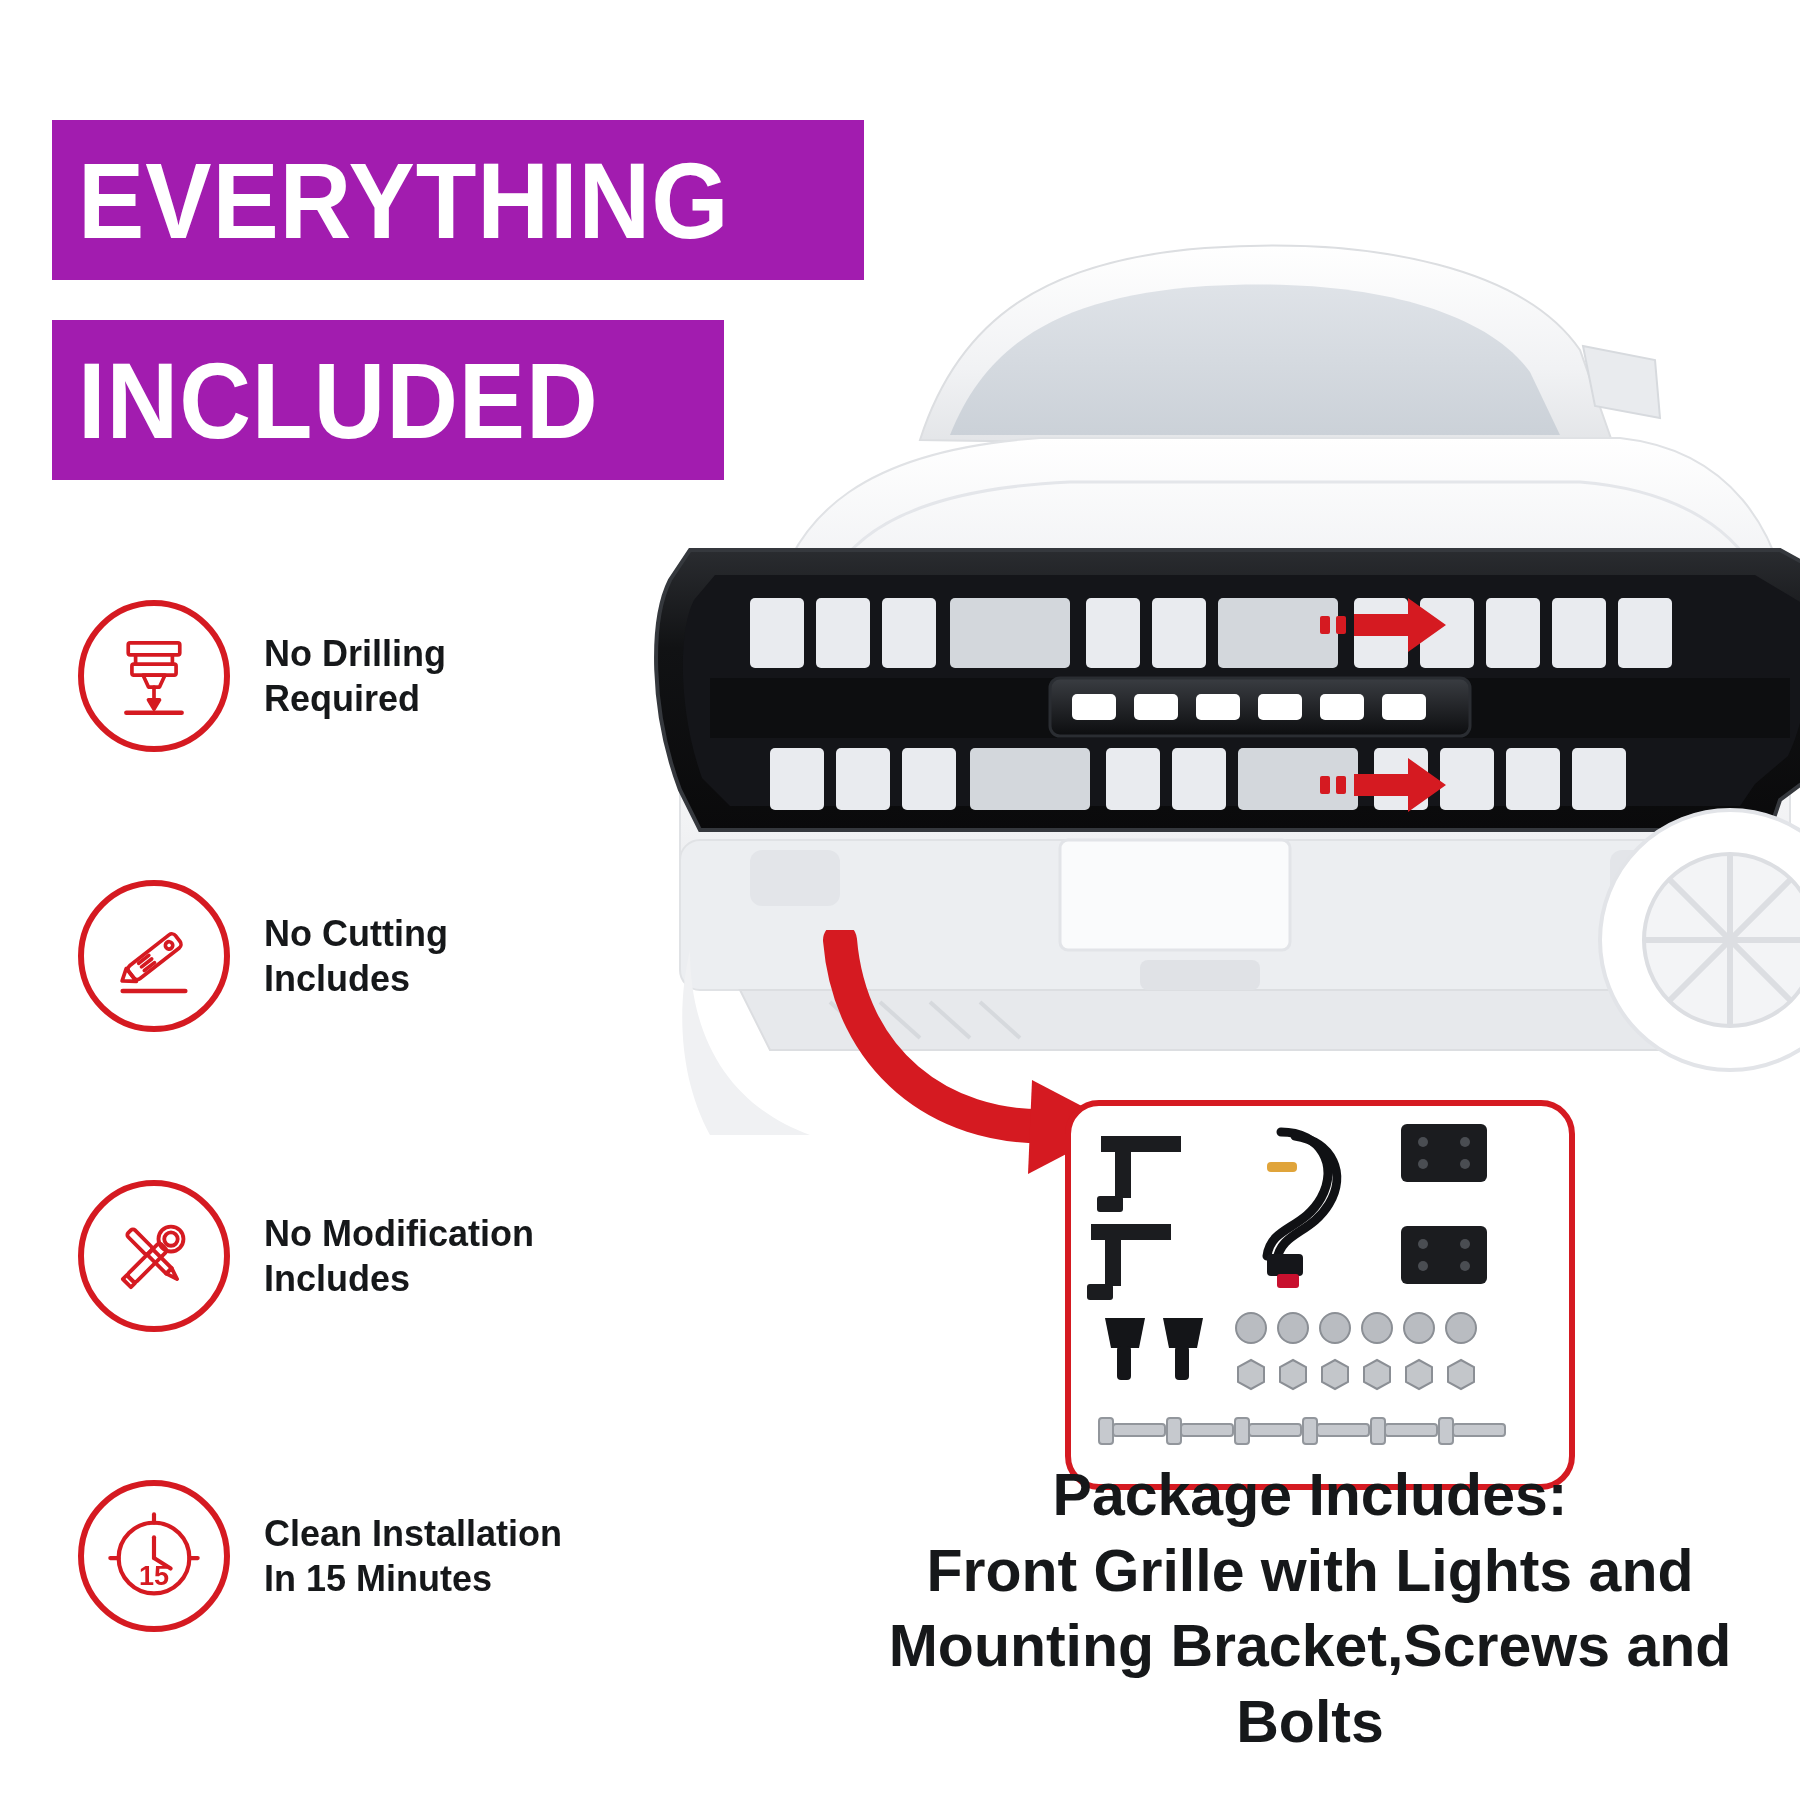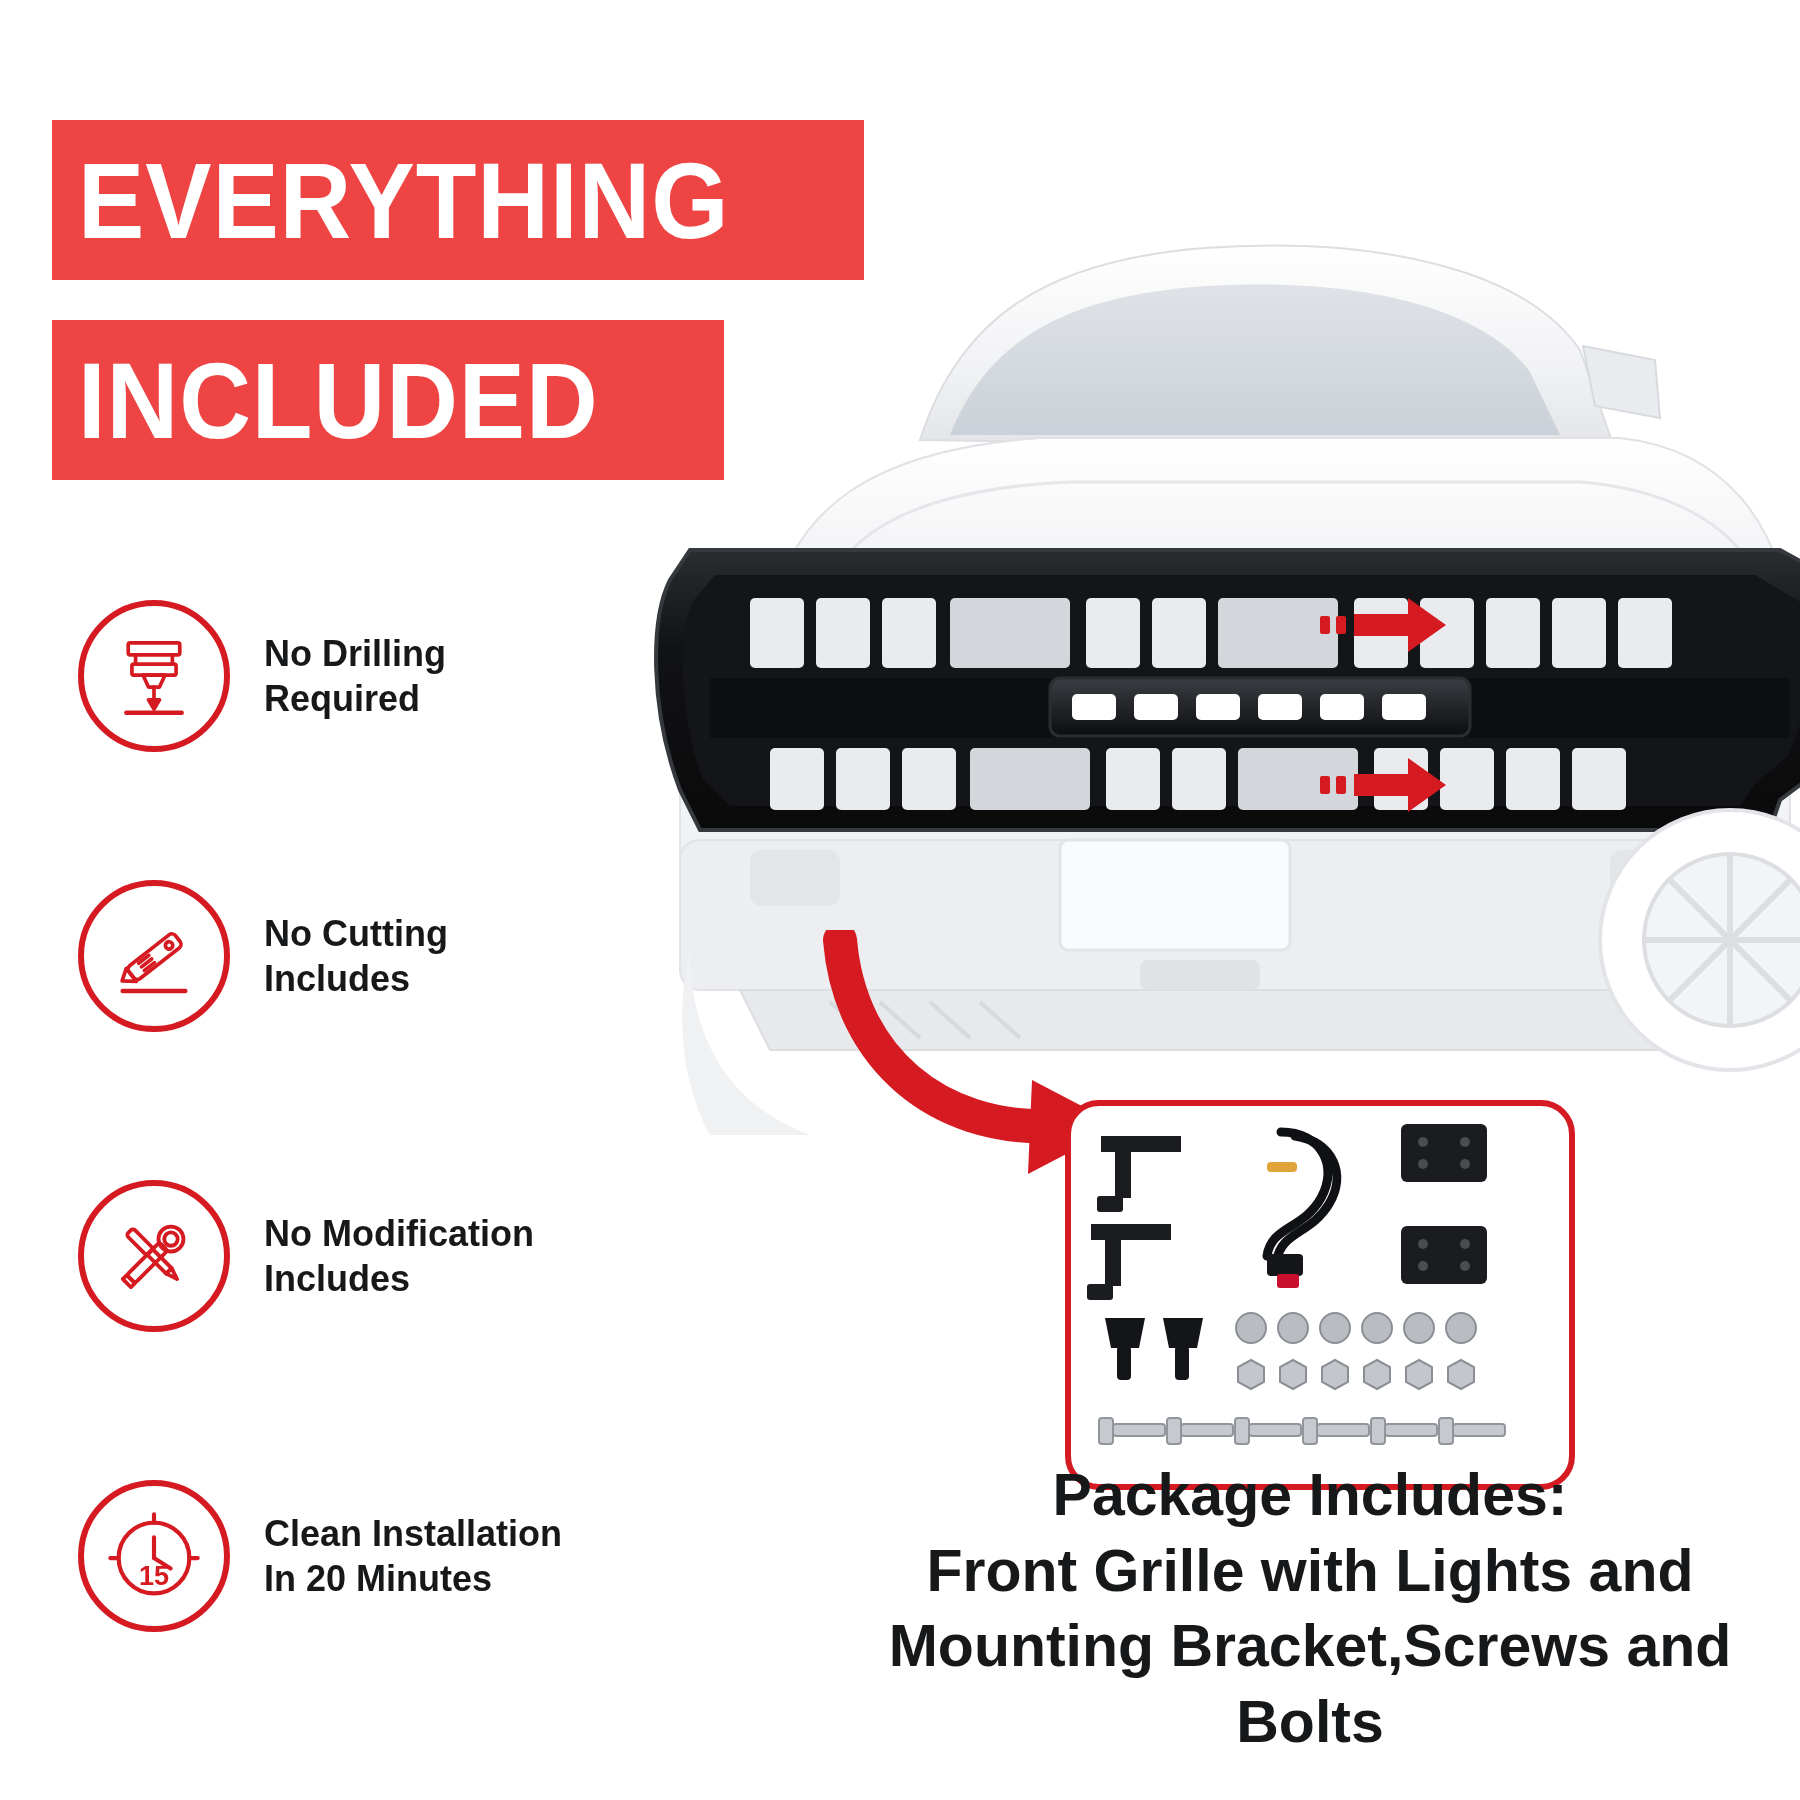--- a/index.html
+++ b/index.html
@@ -12,21 +12,21 @@
     height: 1800px;
     position: relative;
     overflow: hidden;
     font-family: "Liberation Sans", sans-serif;
     color: #111;
   }
 
   
   .banner {
     position: absolute;
-    background: #ef4444;
+    background: #a21caf;
     color: #fff;
     display: flex;
     align-items: center;
     padding: 0 26px;
     box-sizing: border-box;
     font-weight: bold;
     letter-spacing: 1px;
     font-stretch: condensed;
   }
   #banner-1 {
@@ -195,21 +195,21 @@
       <circle cx="50" cy="52" r="34"></circle>
       <line x1="50" y1="18" x2="50" y2="10"></line>
       <line x1="16" y1="52" x2="8" y2="52"></line>
       <line x1="84" y1="52" x2="92" y2="52"></line>
       <line x1="50" y1="52" x2="50" y2="32"></line>
       <line x1="50" y1="52" x2="66" y2="62"></line>
       <text x="50" y="78" text-anchor="middle" font-family="Liberation Sans, sans-serif" font-size="26" font-weight="bold" fill="#d51a21" stroke="none">15</text>
     </svg>
   </div>
   <div class="feature-text">Clean Installation
-In 20 Minutes</div>
+In 15 Minutes</div>
 </div>
 
 <div id="truck-area">
   <svg width="1180" height="1000" viewBox="0 0 1180 1000">
     <defs>
       <linearGradient id="bodyGrad" x1="0" y1="0" x2="0" y2="1">
         <stop offset="0%" stop-color="#ffffff"></stop>
         <stop offset="60%" stop-color="#f1f2f4"></stop>
         <stop offset="100%" stop-color="#e2e4e7"></stop>
       </linearGradient>

